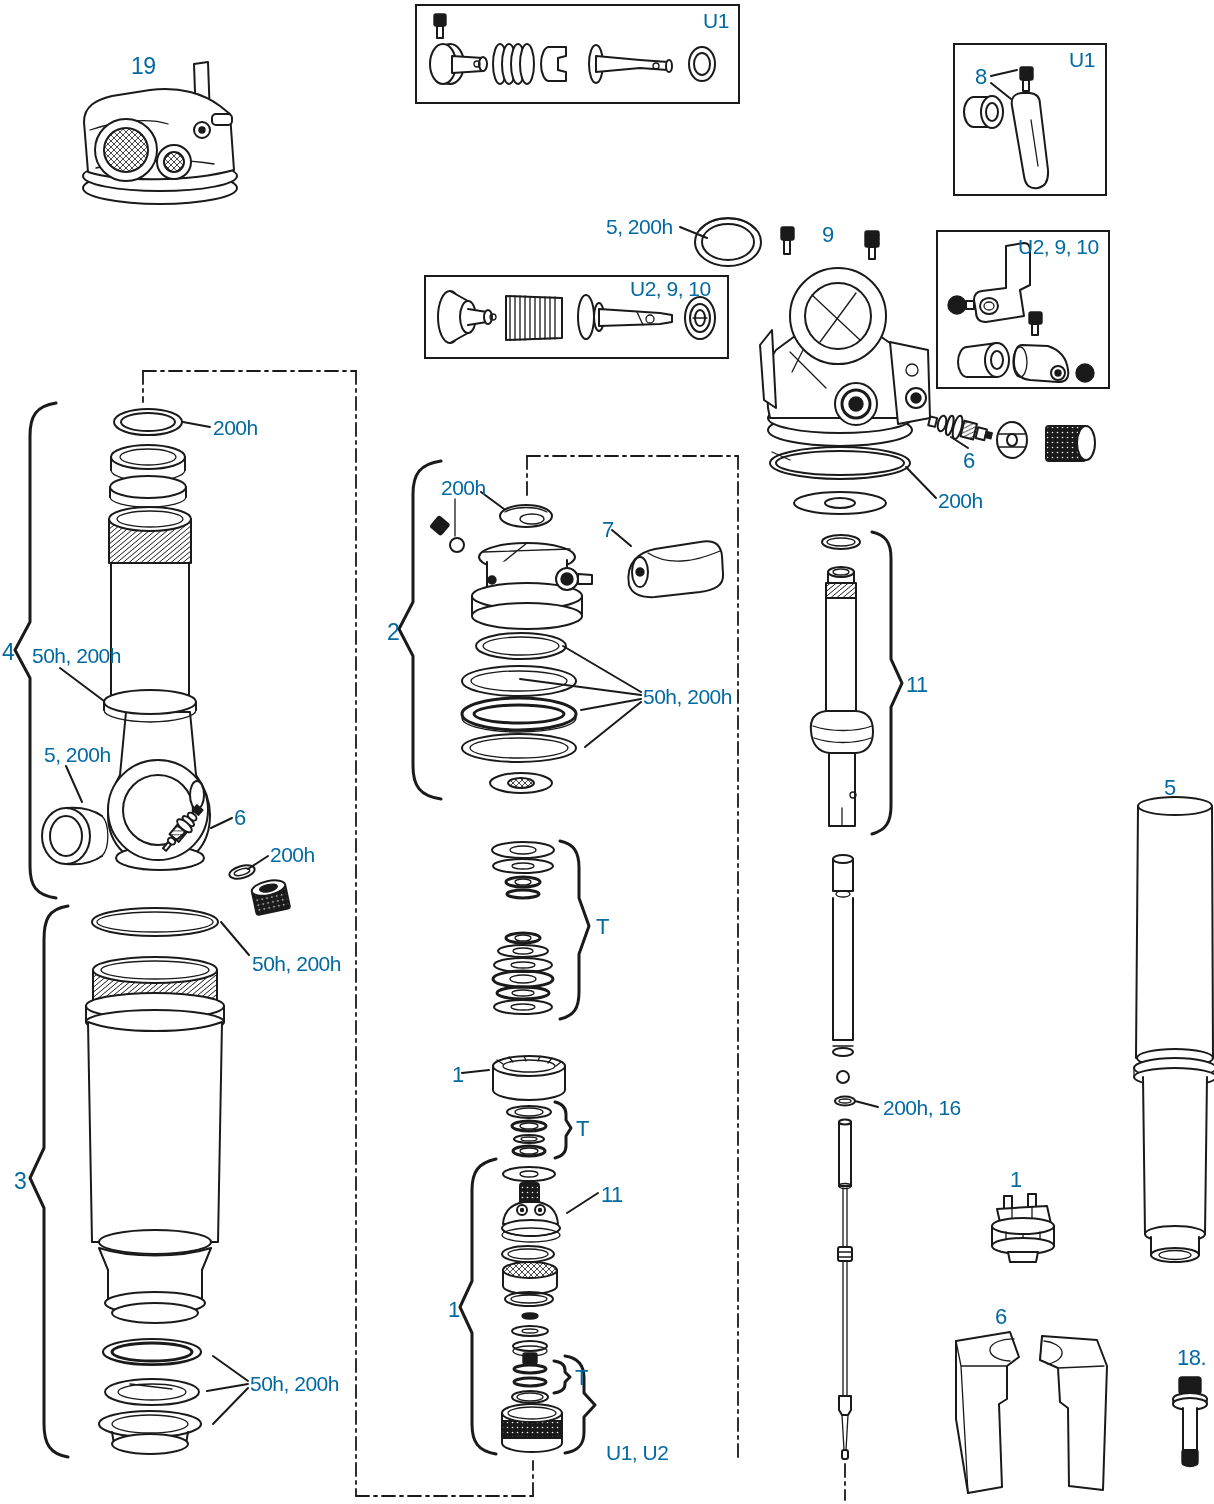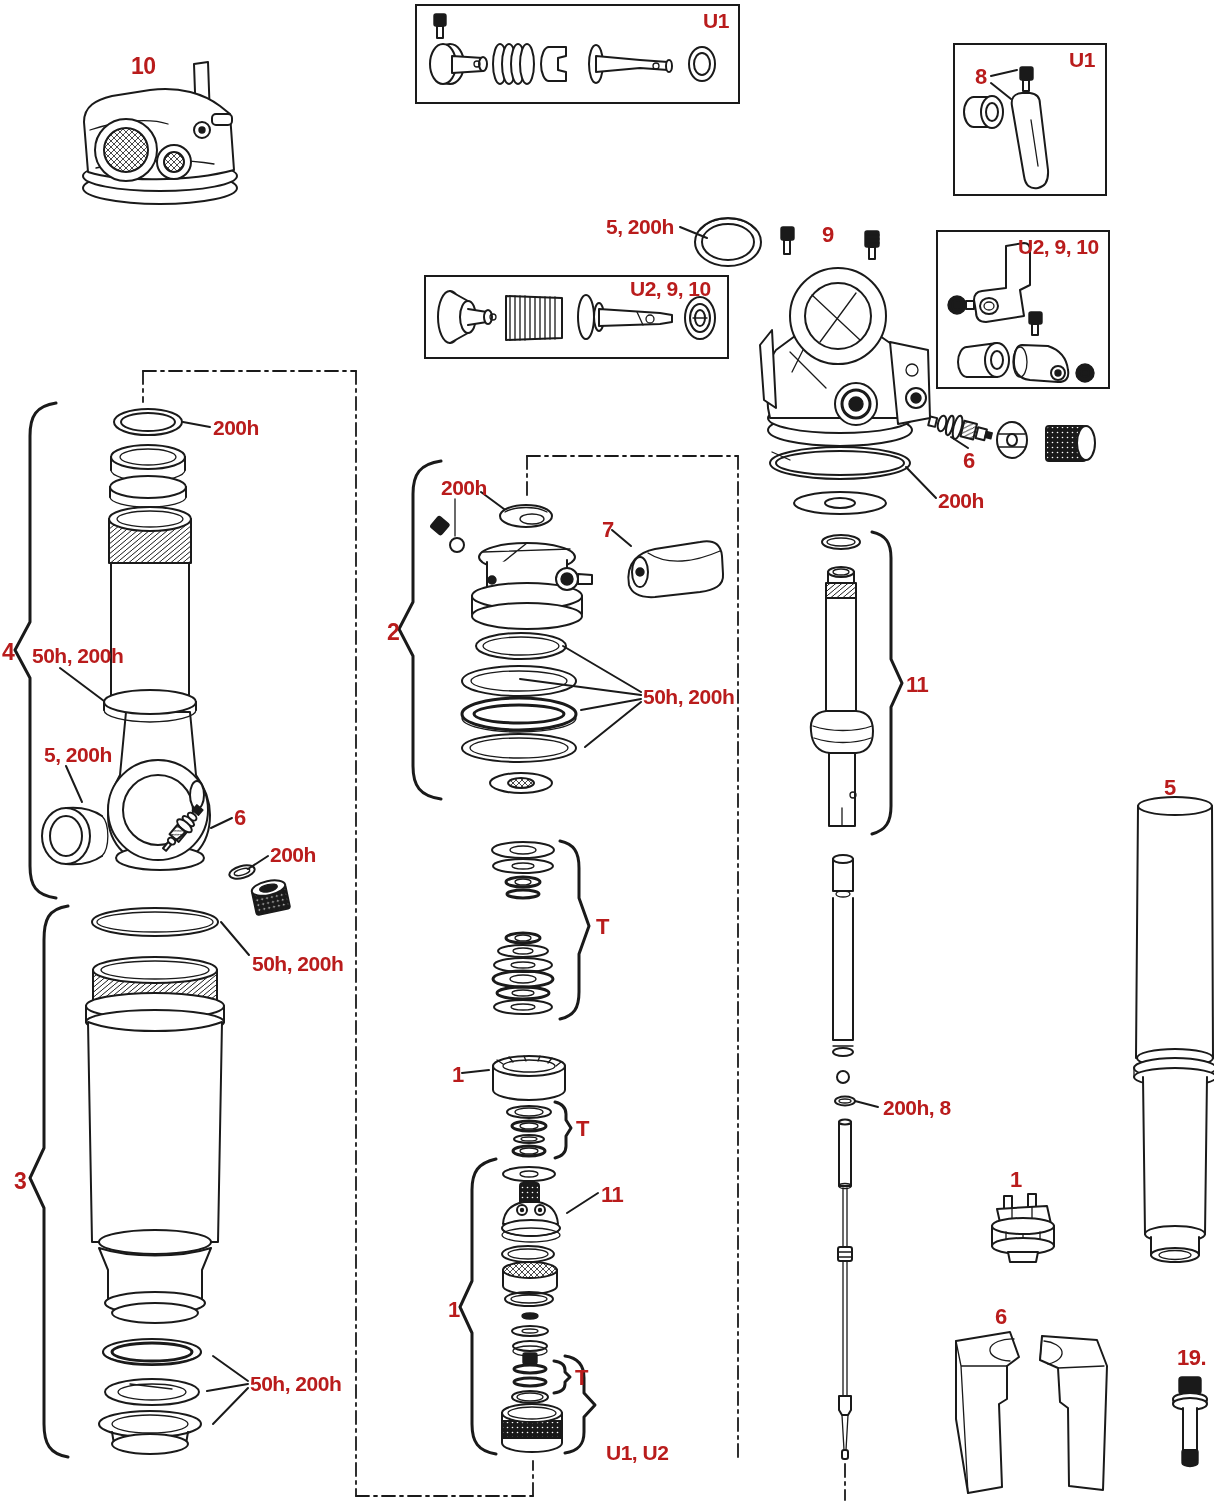--- a/index.html
+++ b/index.html
@@ -10,21 +10,21 @@
   #ink .fw{fill:#fff}
   #ink .fd{fill:#1a1a1a;stroke-width:1.4}
   #ink .t{stroke-width:1.3}
   #ink .th{stroke-width:3}
   #ink .hxf{fill:url(#hx)}
   #ink .xhf{fill:url(#xh)}
   #ink .knf{fill:url(#kn)}
   #ink .dash{stroke-dasharray:13 5 3 5;stroke-width:1.8}
   #ink .ld{stroke-width:2}
   .box{position:absolute;border:2.5px solid #1a1a1a;z-index:2;pointer-events:none;box-sizing:border-box}
-  .lbl{position:absolute;z-index:3;font-weight:700;color:#b91c1c;line-height:1;
+  .lbl{position:absolute;z-index:3;font-weight:400;color:#0369a1;line-height:1;
        letter-spacing:-0.5px;white-space:nowrap}
   .s23{font-size:23px}.s22{font-size:22px}.s21{font-size:21px}.s19{font-size:21px}
 </style>
 </head>
 <body>
 
 <div id="canvas">
 
 <svg id="art" width="1214" height="1504" viewBox="0 0 1214 1504">
 <defs>
@@ -491,21 +491,21 @@
     <path class="ld" d="M878,1107 L855,1101"></path>
   </g>
 </g>
 </svg>
 
 <div class="box" style="left:415px;top:4px;width:325px;height:100px"></div>
 <div class="box" style="left:953px;top:43px;width:154px;height:153px"></div>
 <div class="box" style="left:424px;top:275px;width:305px;height:84px"></div>
 <div class="box" style="left:936px;top:230px;width:174px;height:159px"></div>
 
-<span class="lbl s23" style="left:131px;top:55px">10</span>
+<span class="lbl s23" style="left:131px;top:55px">19</span>
 <span class="lbl s21" style="left:703px;top:10px">U1</span>
 <span class="lbl s21" style="left:1069px;top:49px">U1</span>
 <span class="lbl s22" style="left:975px;top:66px">8</span>
 <span class="lbl s21" style="left:606px;top:216px">5, 200h</span>
 <span class="lbl s22" style="left:822px;top:224px">9</span>
 <span class="lbl s19" style="left:630px;top:278px">U2, 9, 10</span>
 <span class="lbl s19" style="left:1018px;top:236px">U2, 9, 10</span>
 <span class="lbl s22" style="left:963px;top:450px">6</span>
 <span class="lbl s21" style="left:938px;top:490px">200h</span>
 <span class="lbl s21" style="left:213px;top:417px">200h</span>
@@ -522,19 +522,19 @@
 <span class="lbl s22" style="left:602px;top:519px">7</span>
 <span class="lbl s21" style="left:643px;top:686px">50h, 200h</span>
 <span class="lbl s22" style="left:596px;top:916px">T</span>
 <span class="lbl s22" style="left:452px;top:1064px">1</span>
 <span class="lbl s22" style="left:576px;top:1118px">T</span>
 <span class="lbl s22" style="left:601px;top:1184px">11</span>
 <span class="lbl s22" style="left:448px;top:1299px">1</span>
 <span class="lbl s22" style="left:575px;top:1367px">T</span>
 <span class="lbl s21" style="left:606px;top:1442px">U1, U2</span>
 <span class="lbl s22" style="left:906px;top:674px">11</span>
-<span class="lbl s21" style="left:883px;top:1097px">200h, 8</span>
+<span class="lbl s21" style="left:883px;top:1097px">200h, 16</span>
 <span class="lbl s22" style="left:1010px;top:1169px">1</span>
 <span class="lbl s22" style="left:1164px;top:777px">5</span>
 <span class="lbl s22" style="left:995px;top:1306px">6</span>
-<span class="lbl s22" style="left:1177px;top:1347px">19.</span>
+<span class="lbl s22" style="left:1177px;top:1347px">18.</span>
 
 </div>
 
 </body></html>

